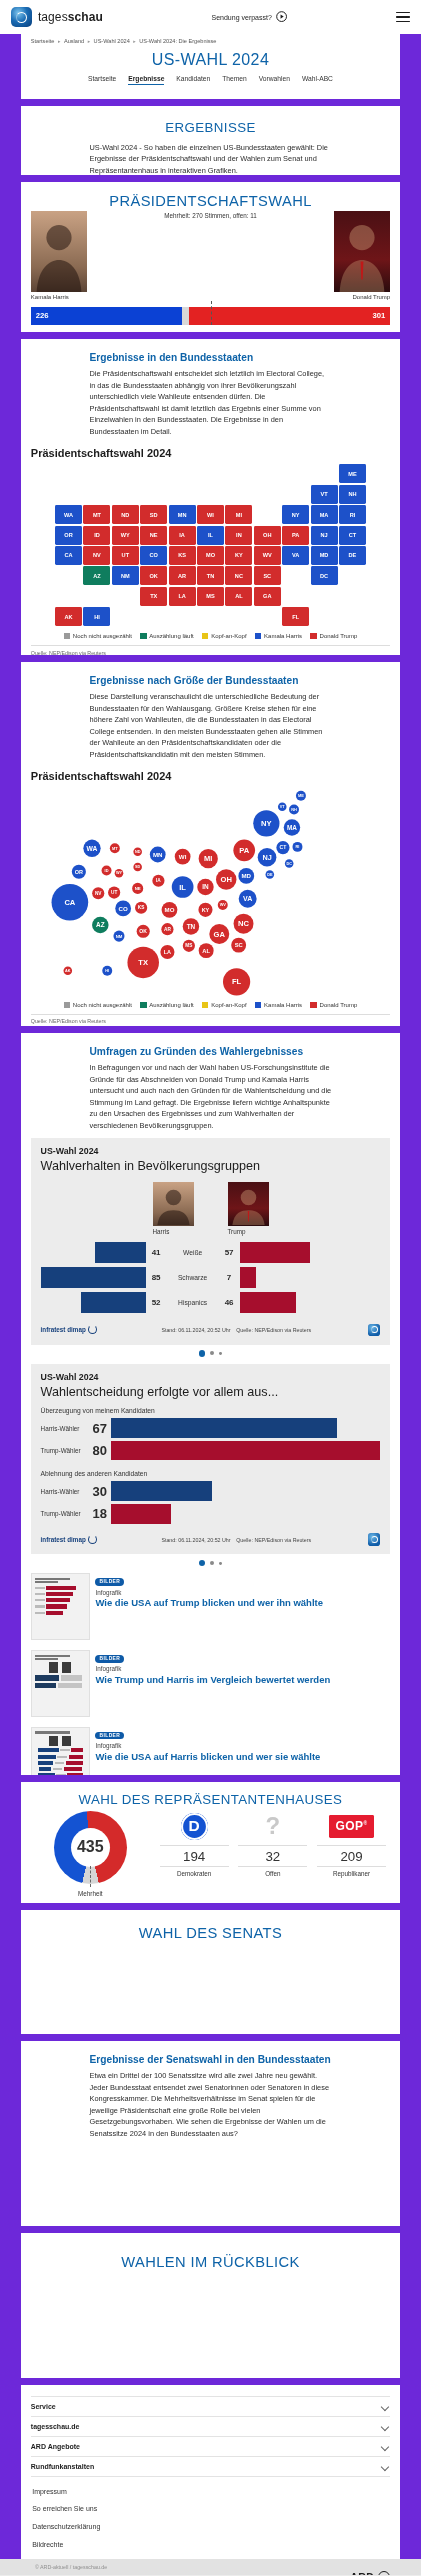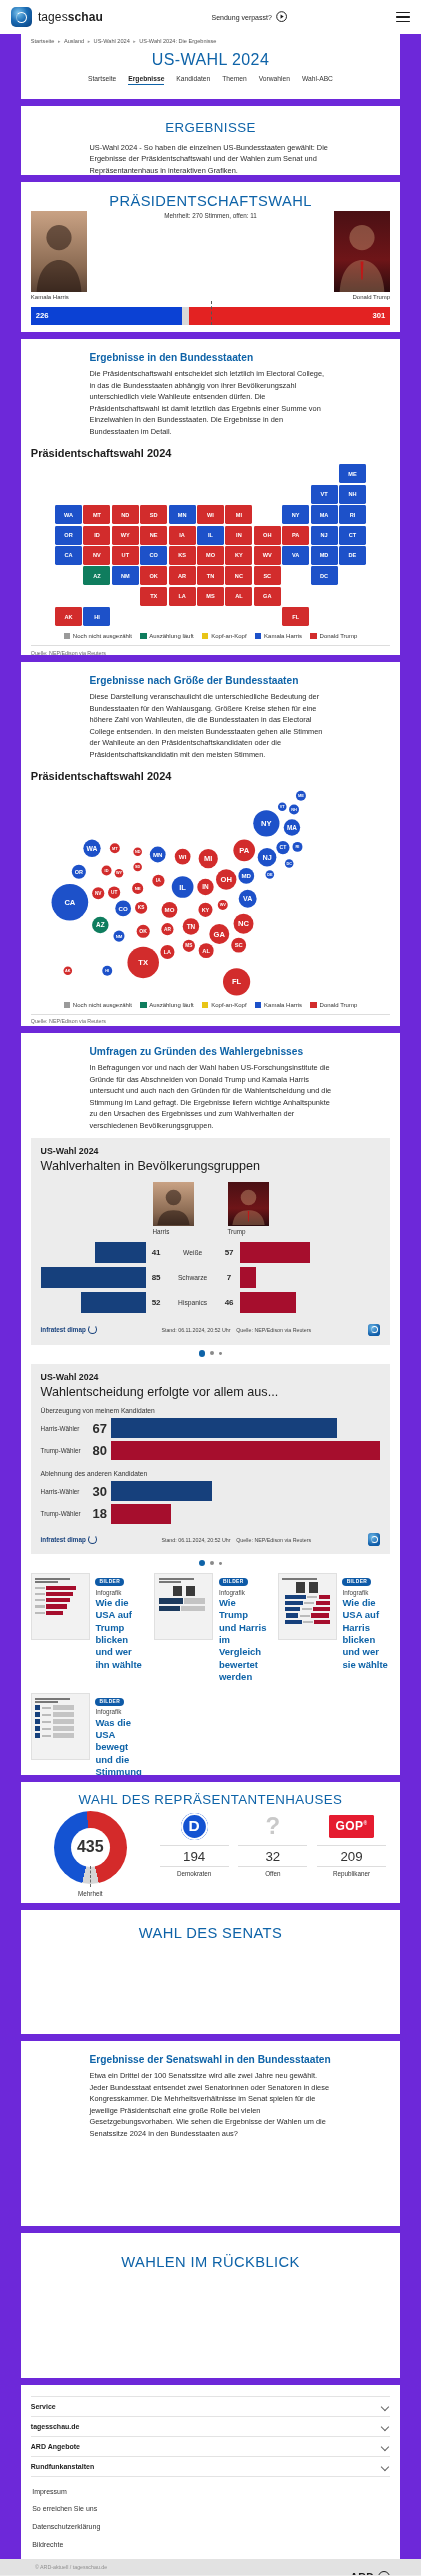--- a/index.html
+++ b/index.html
@@ -81,21 +81,21 @@
   .ig2-val{width:18px;font-weight:700;font-size:13px;}
   .ig2-barzone{flex:1;}
   .ig2-bar{height:19.7px;}
   
   .dots{display:flex;justify-content:center;align-items:center;gap:4.9px;margin:4.2px 0 7px;}
   .dot{border-radius:50%;background:#8a8a8a;cursor:pointer;}
   .dot.active{width:6.3px;height:6.3px;background:#0e63a8;}
   .dot.inactive{width:4.2px;height:4.2px;}
   .dot.small{width:2.8px;height:2.8px;}
   
-  .teaser-grid{display:grid;grid-template-columns:1fr 1fr 1fr;gap:9.8px 11.2px;margin-top:5.6px;}
+  .teaser-grid{display:grid;grid-template-columns:1fr;gap:9.8px 11.2px;margin-top:5.6px;}
   .teaser{display:flex;gap:5.6px;cursor:pointer;}
   .thumb{flex:0 0 59px;height:67px;background:#f2f2f2;border:0.7px solid #e0e0e0;box-sizing:border-box;padding:3.5px;overflow:hidden;}
   .tl{height:2.1px;background:#777;margin-bottom:1.4px;width:70%;}
   .tl.short{width:45%;}
   .mini-row{display:flex;align-items:center;gap:1.4px;margin-top:2.1px;}
   .mini-lab{width:9.8px;height:2.1px;background:#bbb;}
   .mini-photo{width:9px;height:10.5px;background:#3a3a3a;display:inline-block;}
   .mini-photos{display:flex;gap:4.2px;justify-content:center;margin:2.1px 0;}
   .t-text{flex:1;}
   .badge{display:inline-block;background:#0e5aa7;color:#fff;font-size:4.9px;font-weight:700;letter-spacing:0.4px;padding:1.4px 4.2px;border-radius:4.9px;}

